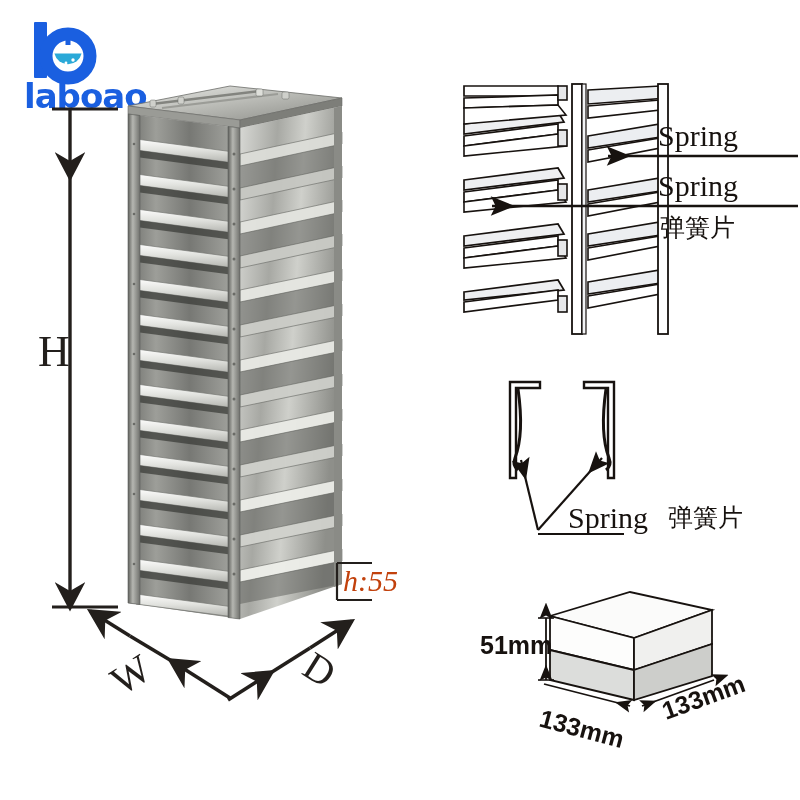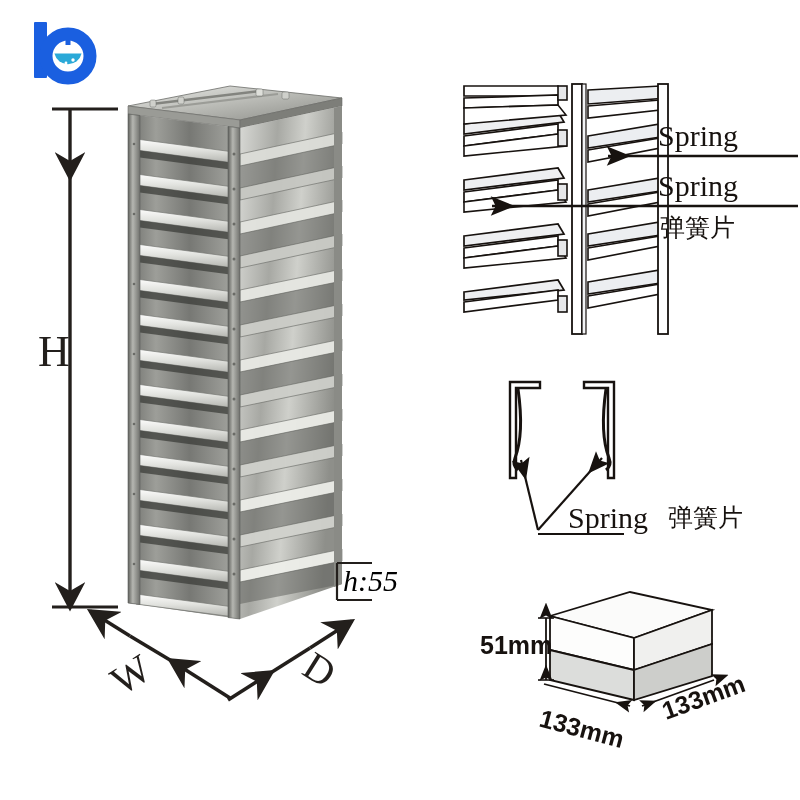--- a/index.html
+++ b/index.html
@@ -18,21 +18,21 @@
   .rack-wrap { position:absolute; left:110px; top:84px; width:235px; height:535px; }
 
   
   .dim-H { position:absolute; left:38px; top:330px; font-family:"Liberation Serif", serif;
       font-size:44px; color:#231f1c; line-height:1; }
   .dim-W { position:absolute; left:112px; top:655px; font-family:"Liberation Serif", serif;
       font-size:40px; color:#231f1c; line-height:1; transform:rotate(-32deg); transform-origin:center; }
   .dim-D { position:absolute; left:305px; top:650px; font-family:"Liberation Serif", serif;
       font-size:40px; color:#231f1c; line-height:1; transform:rotate(32deg); transform-origin:center; }
   .dim-h55 { position:absolute; left:343px; top:566px; font-family:"Liberation Serif", serif;
-      font-style:italic; font-size:30px; color:#000000; line-height:1; white-space:nowrap; }
+      font-style:italic; font-size:30px; color:#c2410c; line-height:1; white-space:nowrap; }
 
   
   .diag-springs { position:absolute; left:462px; top:84px; width:336px; height:250px; }
   .diag-clip    { position:absolute; left:482px; top:362px; width:300px; height:178px; }
   .diag-box     { position:absolute; left:470px; top:588px; width:322px; height:142px;font-weight:bold; }
 
   .svgfull { width:100%; height:100%; display:block; overflow:visible; }
 
   .lbl-spring { font-family:"Liberation Serif", serif; font-size:30px; fill:#17120f; }
   .lbl-cn { font-family:"DejaVu Sans", sans-serif; font-size:25px; fill:#17120f; }
@@ -55,20 +55,21 @@
 
         <path d="M22.4 31.5 A14 14 0 0 0 49.6 31.5 Z" fill="#2aa9d8"></path>
 
         <circle cx="31" cy="27" r="2.1" fill="#ffffff"></circle>
         <circle cx="41" cy="38" r="1.7" fill="#ffffff"></circle>
         <circle cx="34" cy="41" r="1.4" fill="#ffffff"></circle>
 
         <rect x="33.5" y="18" width="5" height="5" fill="#1a5fe0"></rect>
       </svg>
     </div>
+    <div class="logo-word">laboao</div>
   </div>
 
   <div class="rack-wrap">
     <svg class="svgfull" viewBox="0 0 235 535" preserveAspectRatio="none">
       <defs>
         <linearGradient id="steelFrontV" x1="0" y1="0" x2="1" y2="0">
           <stop offset="0" stop-color="#6e6f6b"></stop>
           <stop offset="0.25" stop-color="#9d9e99"></stop>
           <stop offset="0.55" stop-color="#777874"></stop>
           <stop offset="1" stop-color="#a9aaa5"></stop>

